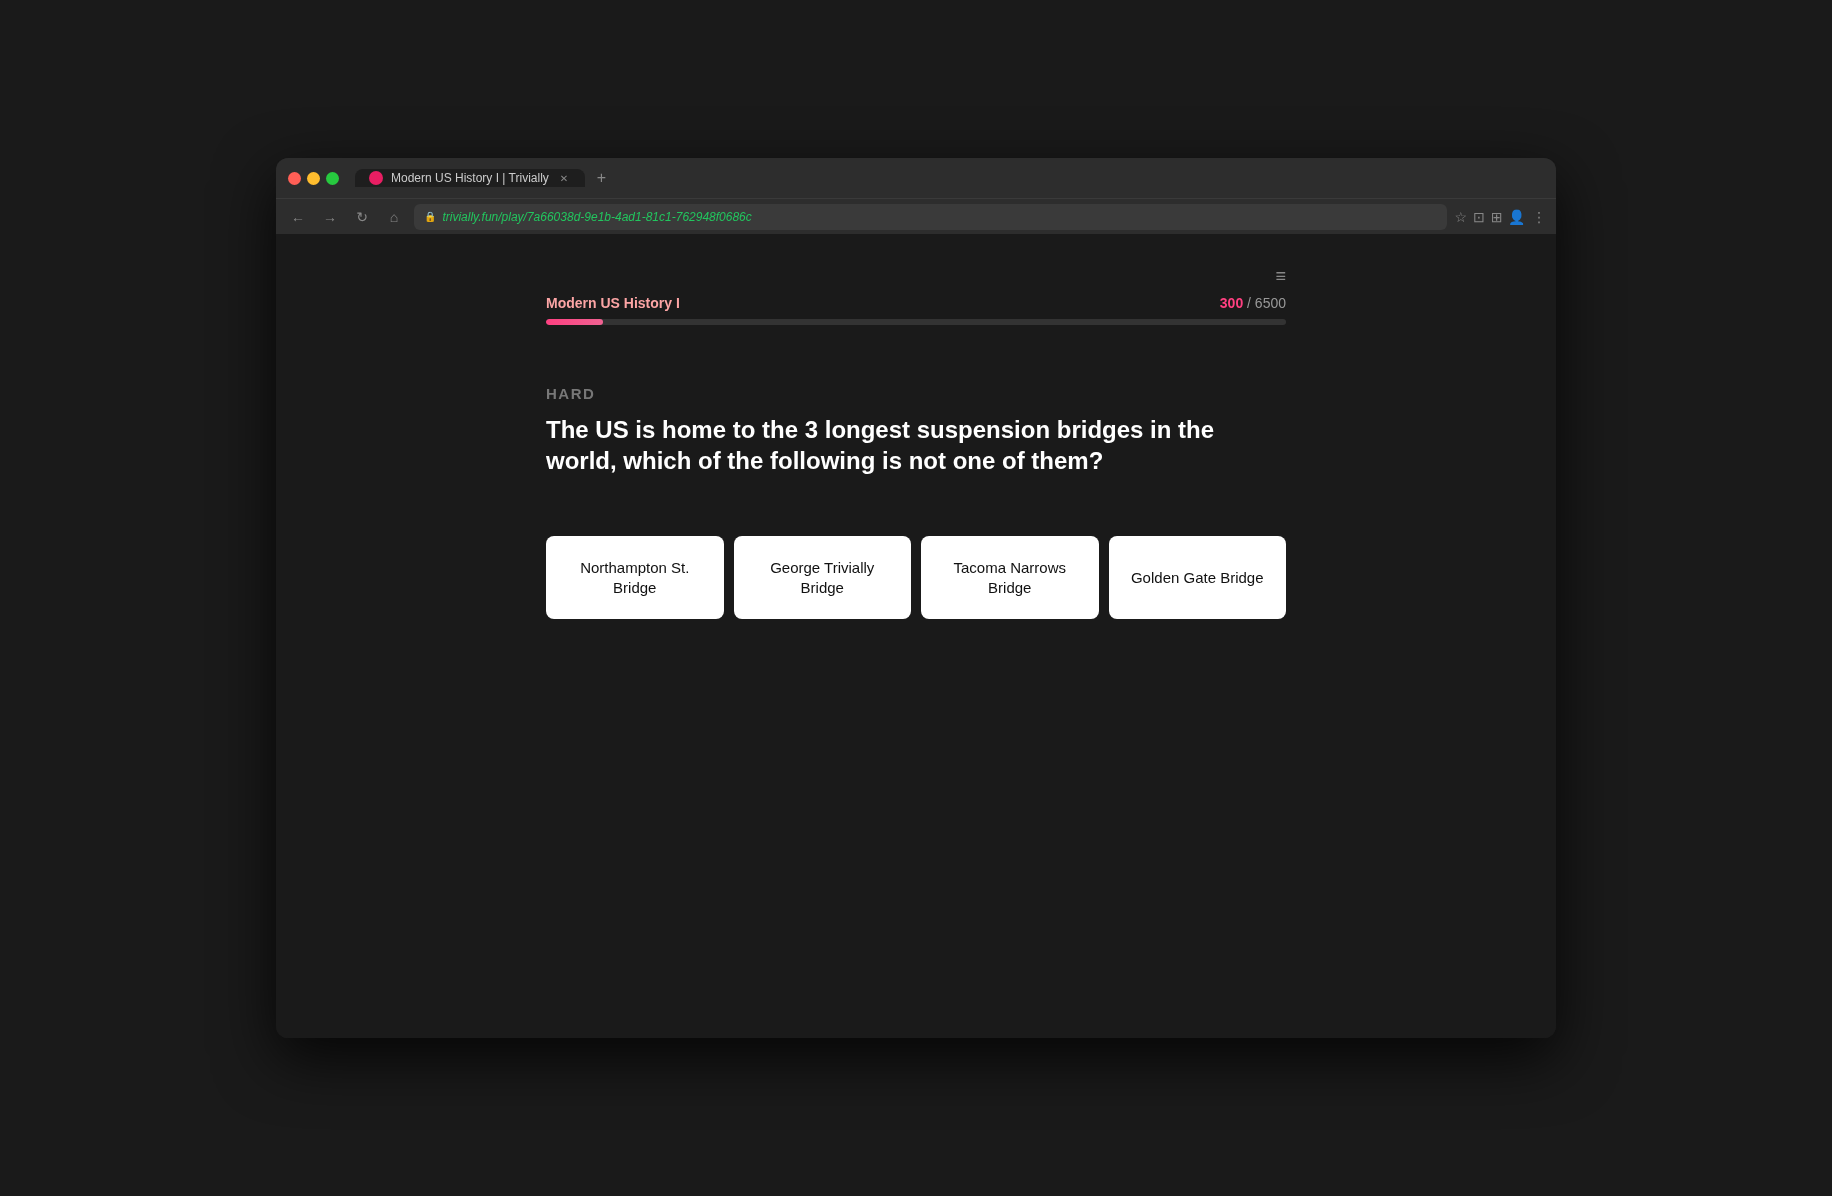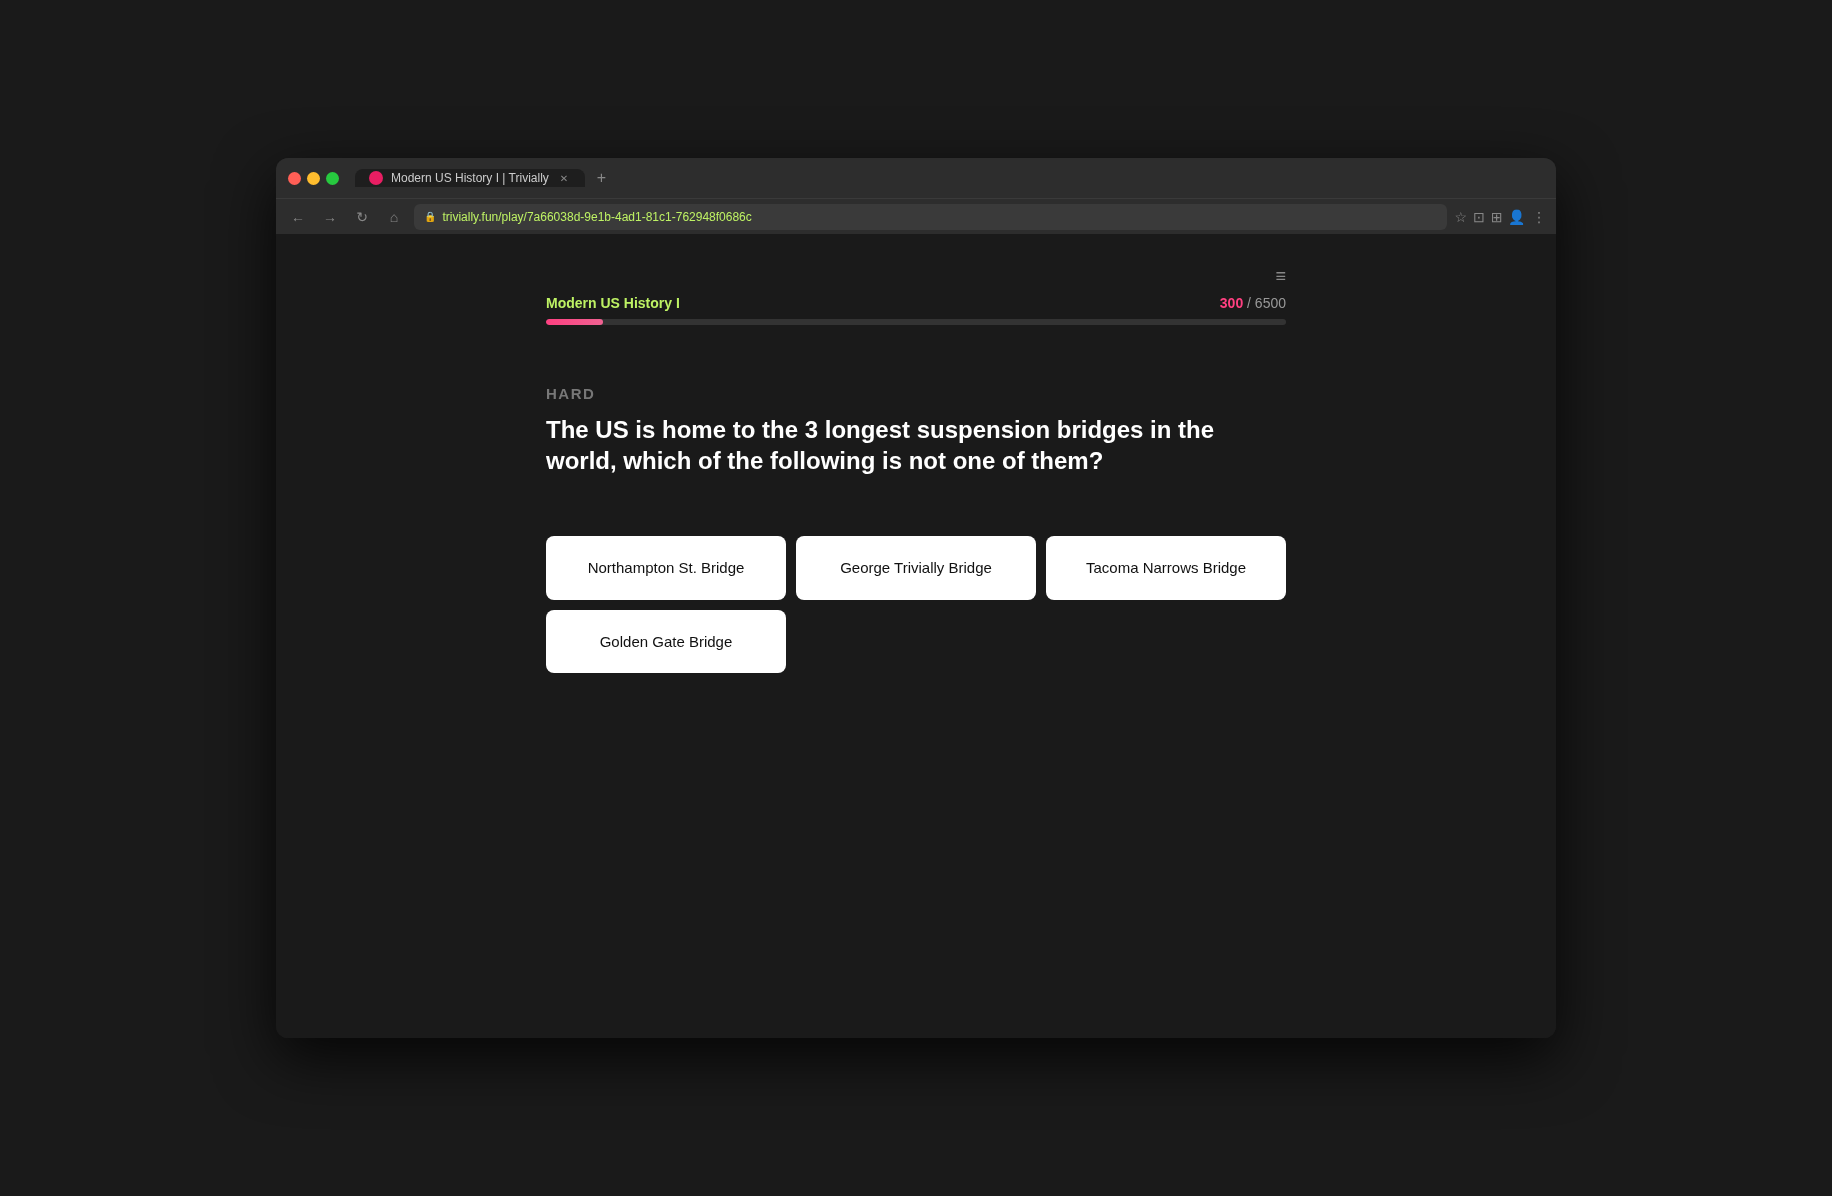--- a/index.html
+++ b/index.html
@@ -134,21 +134,22 @@
       font-size: 12px;
       color: #ccc;
     }
 
     .url-lock {
       color: #888;
       font-size: 10px;
     }
 
     .url-text {
-      color: #bef264;
+      color: #22c55e;
+      font-style: italic;
     }
 
     .address-actions {
       display: flex;
       align-items: center;
       gap: 6px;
       color: #888;
       font-size: 14px;
     }
 
@@ -182,21 +183,21 @@
     }
 
     .progress-header {
       display: flex;
       justify-content: space-between;
       align-items: center;
       margin-bottom: 8px;
     }
 
     .quiz-title {
-      color: #bef264;
+      color: #fca5a5;
       font-size: 14px;
       font-weight: 600;
     }
 
     .score-display {
       font-size: 14px;
       color: #999;
     }
 
     .score-current {
@@ -236,21 +237,21 @@
       color: #ffffff;
       font-size: 24px;
       font-weight: 800;
       line-height: 1.3;
       max-width: 740px;
     }
 
     
     .answers-grid {
       display: grid;
-      grid-template-columns: 1fr 1fr 1fr;
+      grid-template-columns: 1fr 1fr 1fr 1fr;
       gap: 10px;
     }
 
     .answer-btn {
       background: #fff;
       color: #111;
       border: none;
       border-radius: 8px;
       padding: 22px 20px;
       font-size: 15px;

